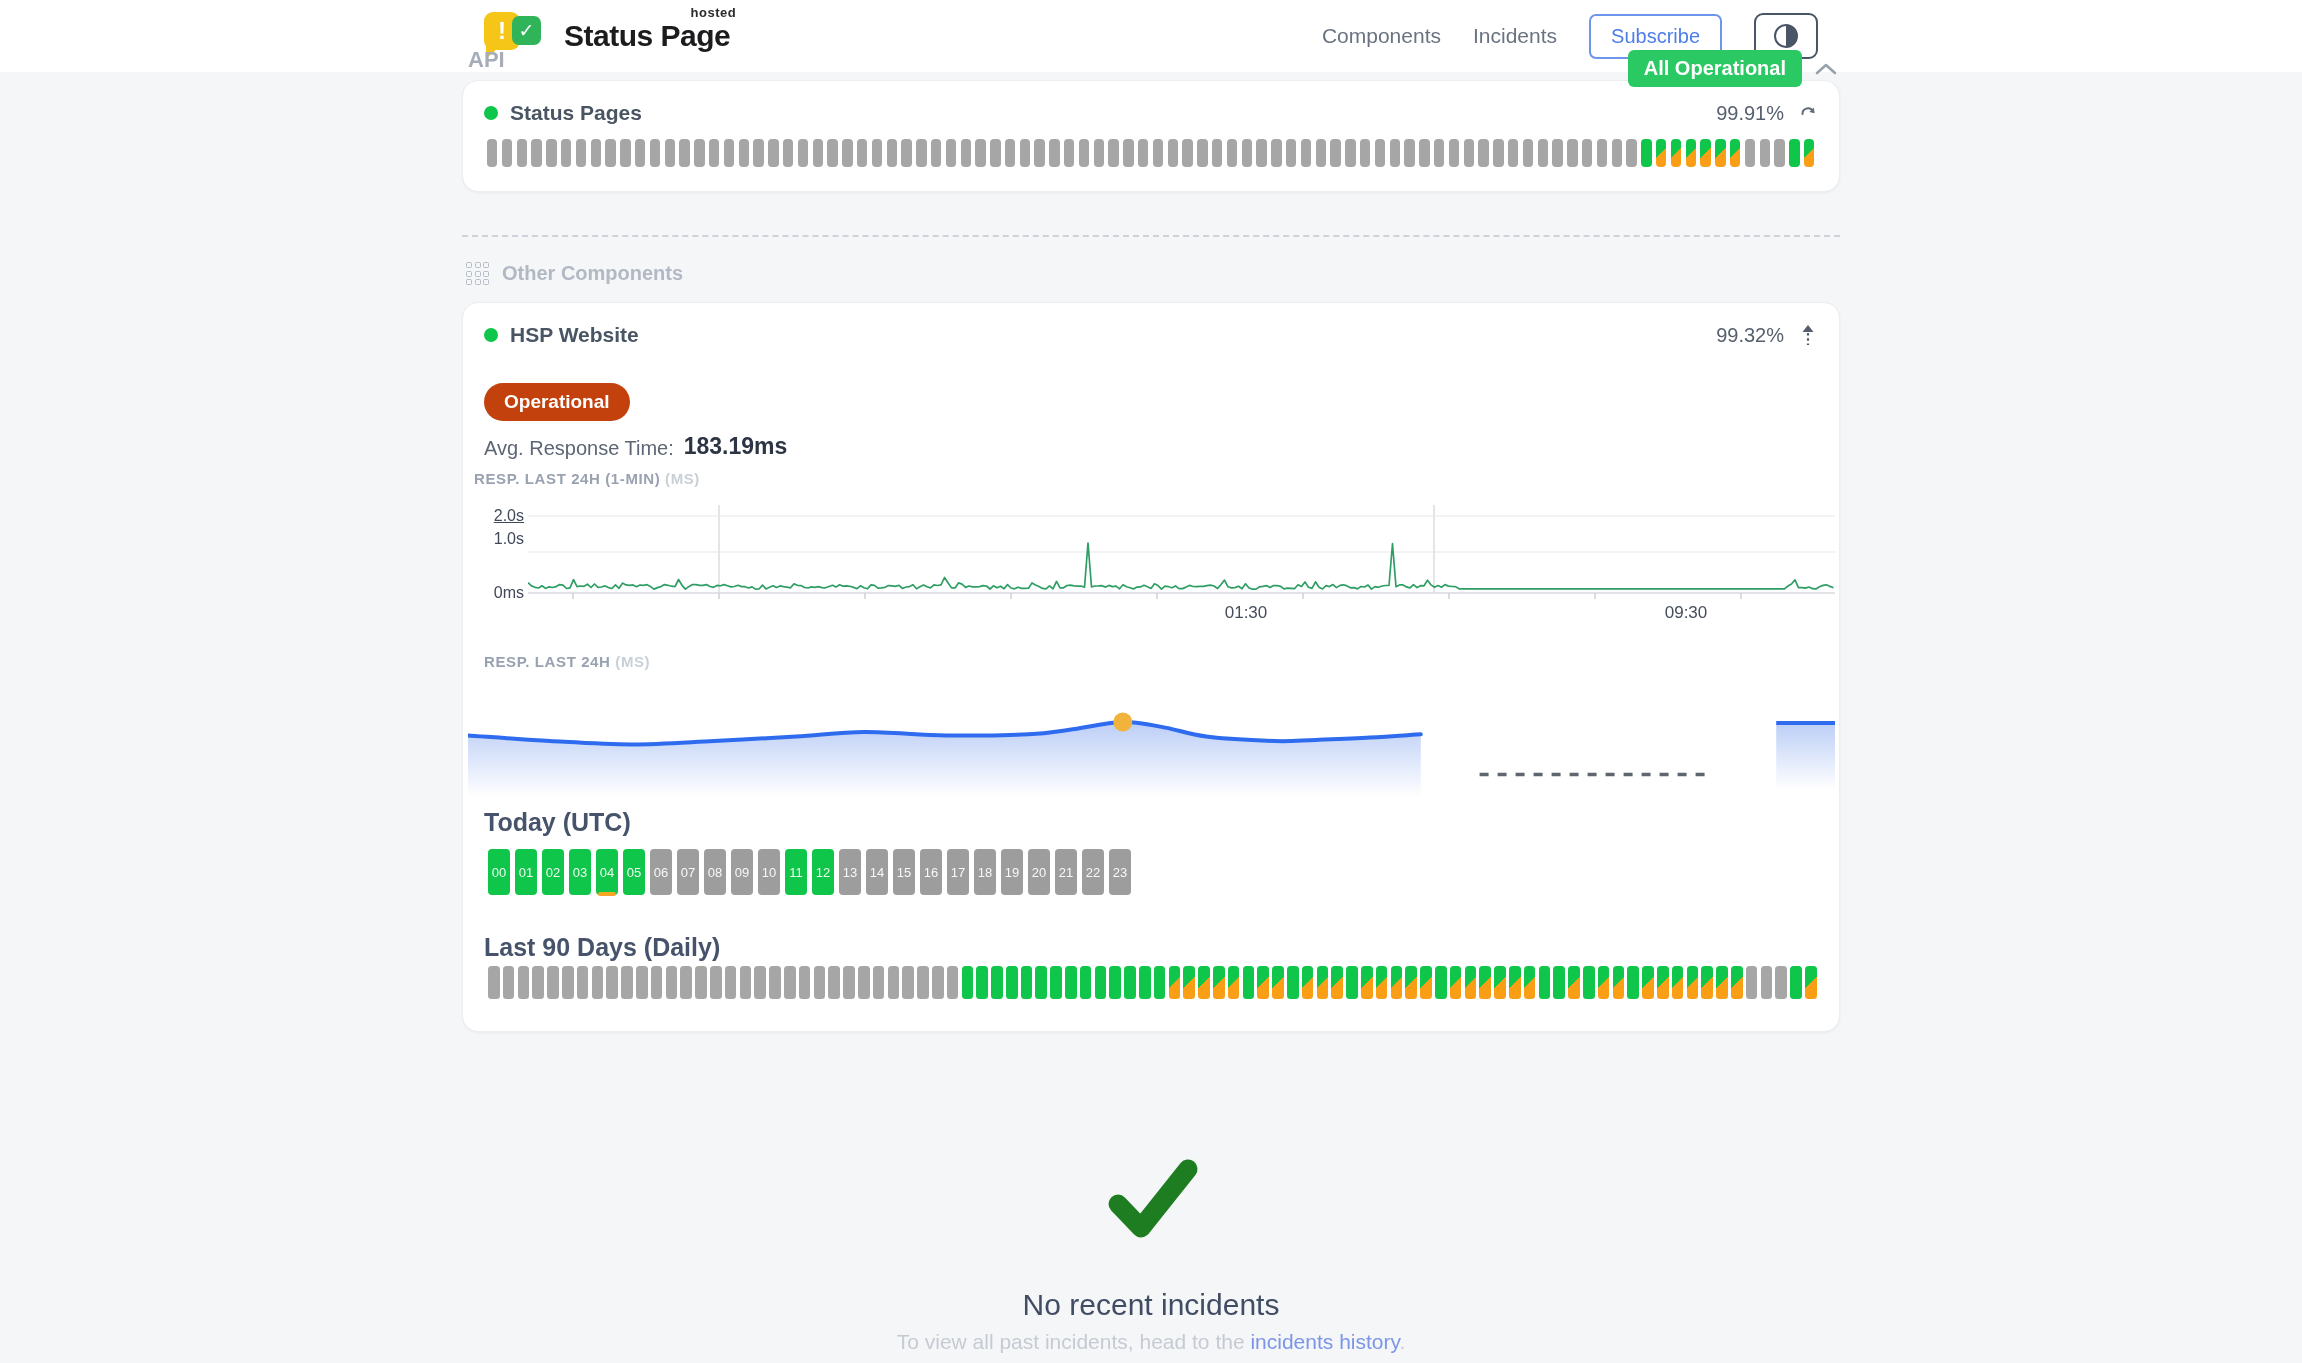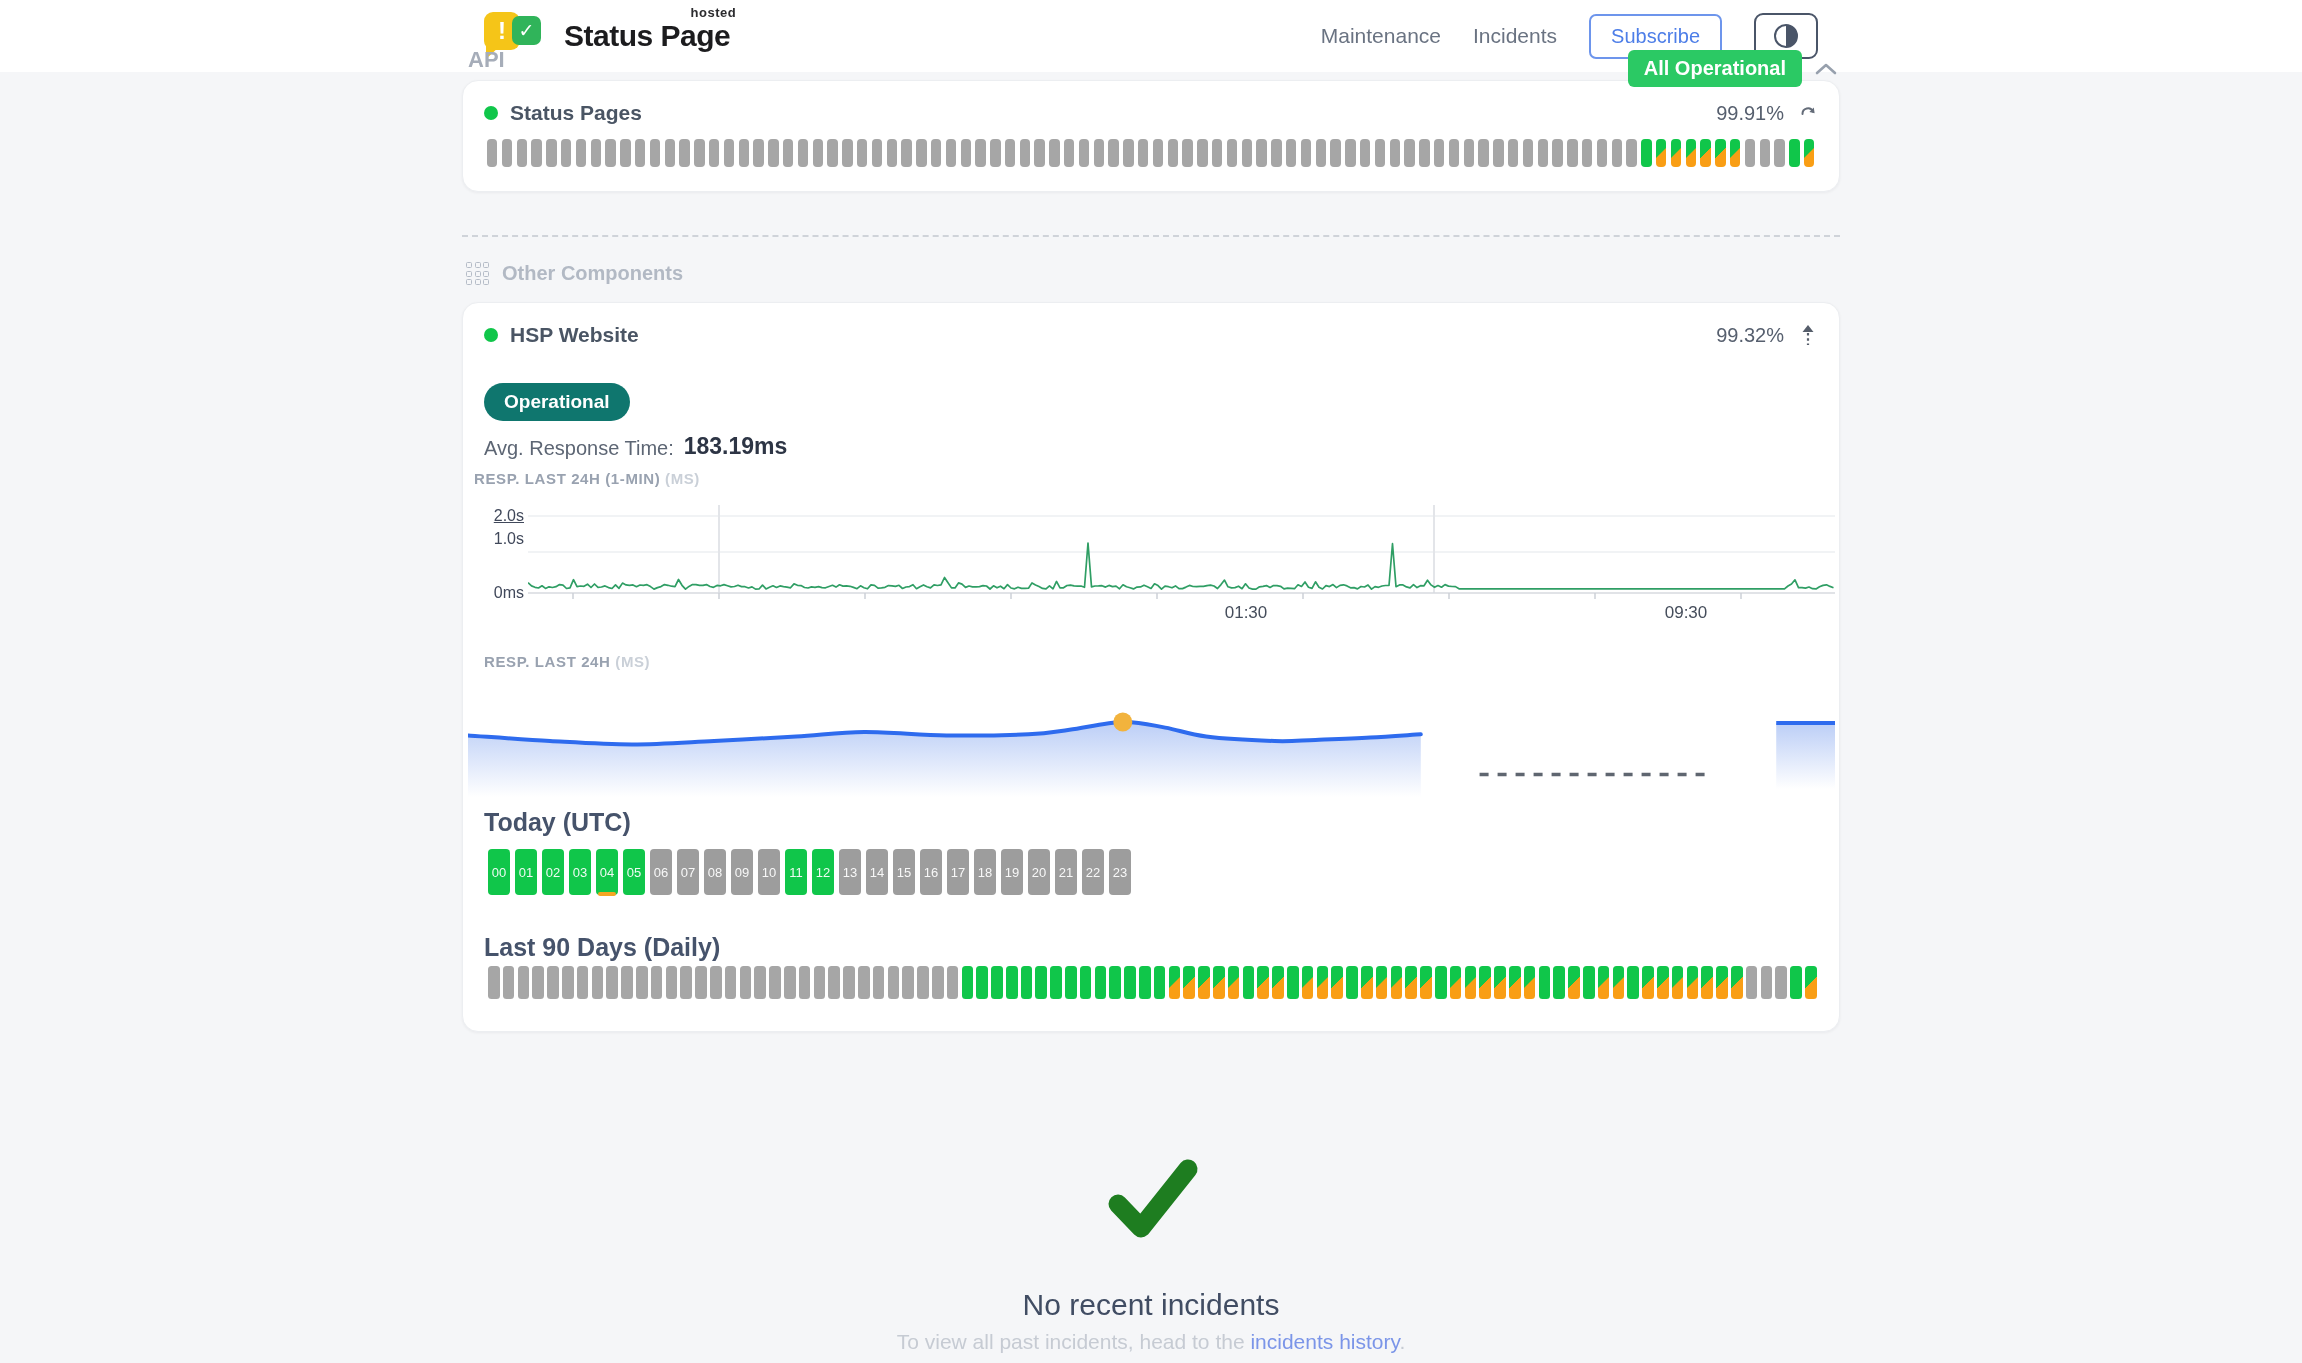--- a/index.html
+++ b/index.html
@@ -36,21 +36,21 @@
   .ticksbar { position:absolute; left:24px; right:24px; top:58px; height:28px; display:flex; gap:4.4px; }
   .tick { flex:1; border-radius:4px; }
   .t-x { background:#a6a6a6; }
   .t-g { background:#10c64a; }
   .t-h { background:linear-gradient(135deg,#10c64a 49.5%,#f99e15 50.5%); }
   .divider { position:absolute; top:235px; left:0; width:1378px; border-top:2px dashed #cfd3d9; }
   .oc-head { position:absolute; top:262px; left:4px; display:flex; align-items:center; gap:13px; }
   .grid-icon { display:grid; grid-template-columns:repeat(3,6px); grid-template-rows:repeat(3,6px); gap:2.5px; }
   .grid-icon span { border:1.6px solid #b5bcc7; border-radius:1.5px; }
   .oc-title { font-size:20px; color:#b2b9c4; font-weight:600; }
-  .badge-op { position:absolute; top:80px; left:21px; background:#0f766e; color:#fff; font-size:19px; font-weight:700; padding:8px 20px; border-radius:19px; }
+  .badge-op { position:absolute; top:80px; left:21px; background:#c2410c; color:#fff; font-size:19px; font-weight:700; padding:8px 20px; border-radius:19px; }
   .avg-row { position:absolute; top:130px; left:21px; display:flex; align-items:flex-end; gap:10px; }
   .avg-label { font-size:20px; color:#5d6674; }
   .avg-value { font-size:23px; font-weight:700; color:#2d3545; }
   .chart-label { font-size:15px; color:#99a2b0; letter-spacing:0.6px; font-weight:600; }
   .chart-label .unit { color:#cad0d8; }
   .cl1 { position:absolute; top:167px; left:11px; }
   .cl2 { position:absolute; top:350px; left:21px; }
   .chart1-wrap { position:absolute; top:196px; left:21px; width:1351px; height:136px; }
   .ylab { position:absolute; width:40px; text-align:right; font-size:16px; color:#40485a; }
   .xlab { position:absolute; width:80px; text-align:center; font-size:17px; color:#454d5b; top:104px; }
@@ -83,21 +83,21 @@
           <div class="bubble-tail"></div>
           <div class="bubble">!</div>
           <div class="greensq">✓</div>
         </div>
         <div class="brand-text">
           <span>Status Page</span>
           <span class="brand-sup">hosted</span>
         </div>
       </div>
       <div class="nav">
-        <span class="nav-link">Maintenance</span>
+        <span class="nav-link">Components</span>
         <span class="nav-link">Incidents</span>
         <button class="btn-subscribe">Subscribe</button>
         <button class="btn-toggle">
           <span class="toggle-icon"></span>
         </button>
       </div>
     </div>
   </div>
 
   <div class="col">

